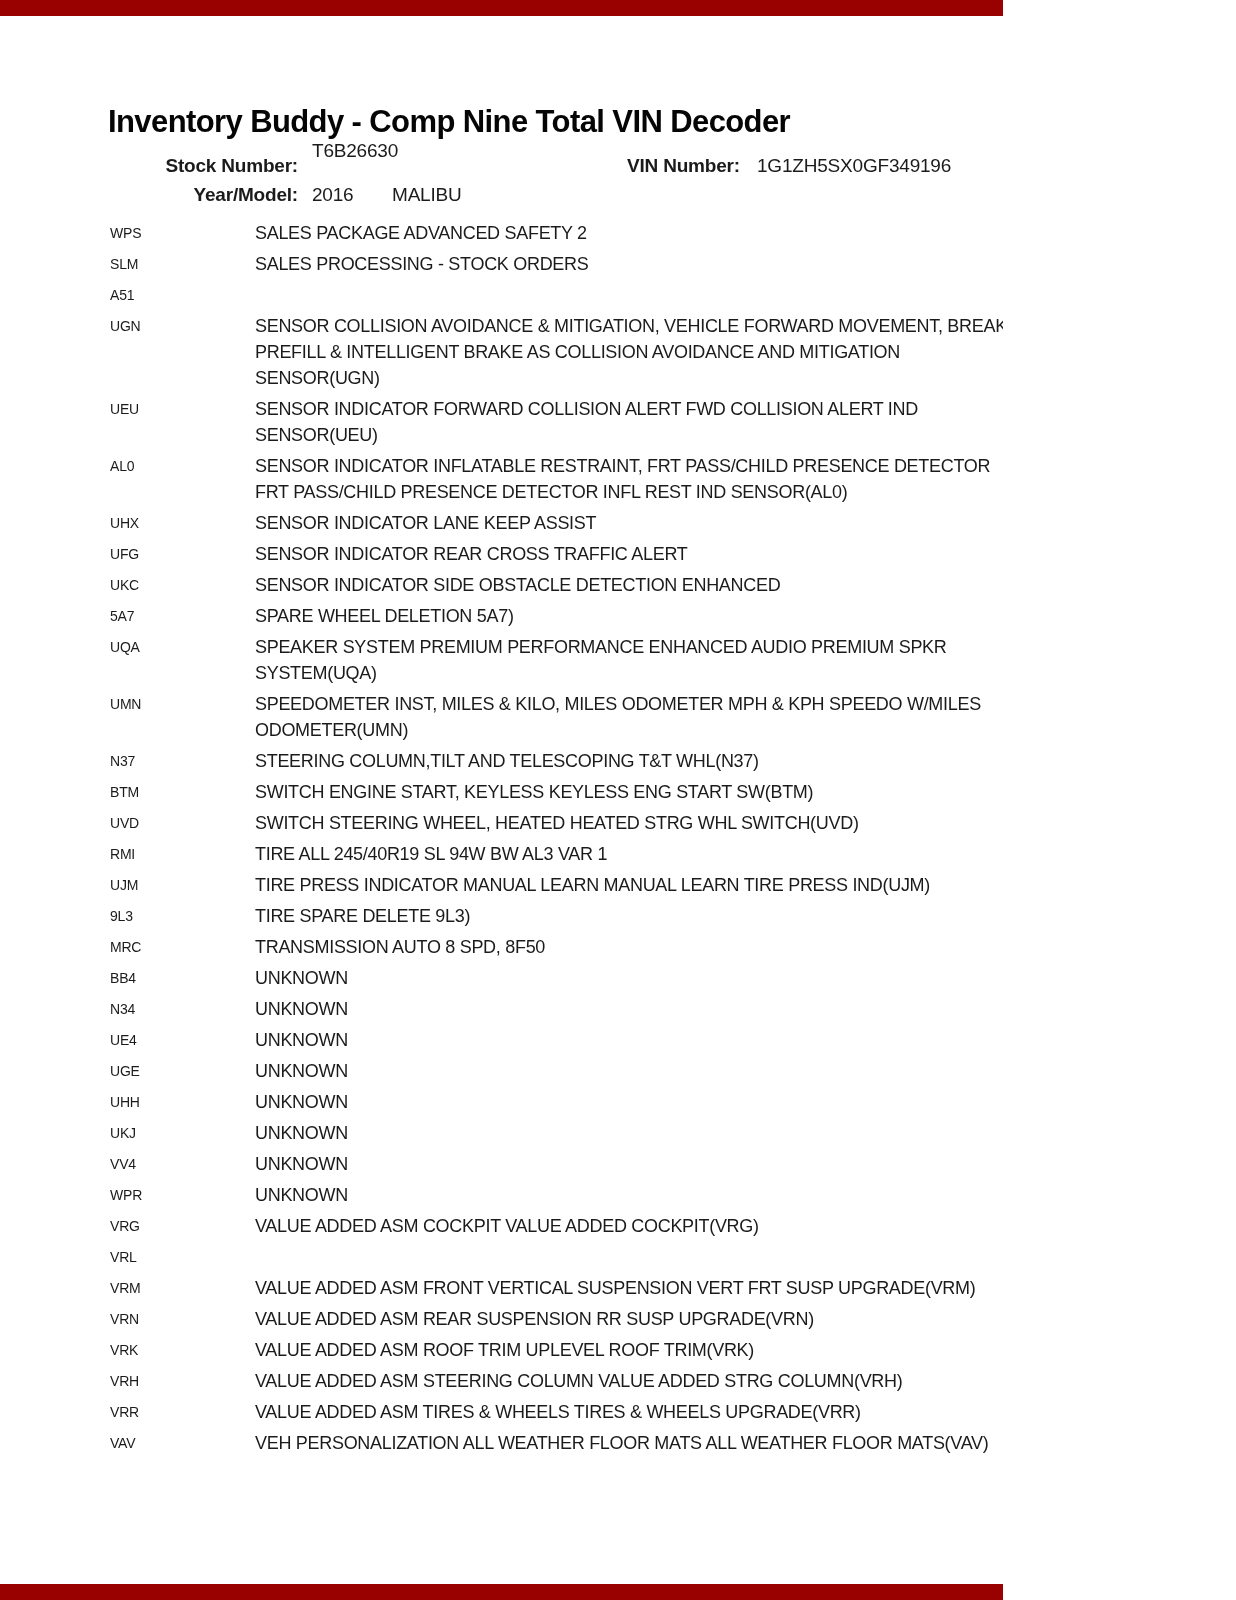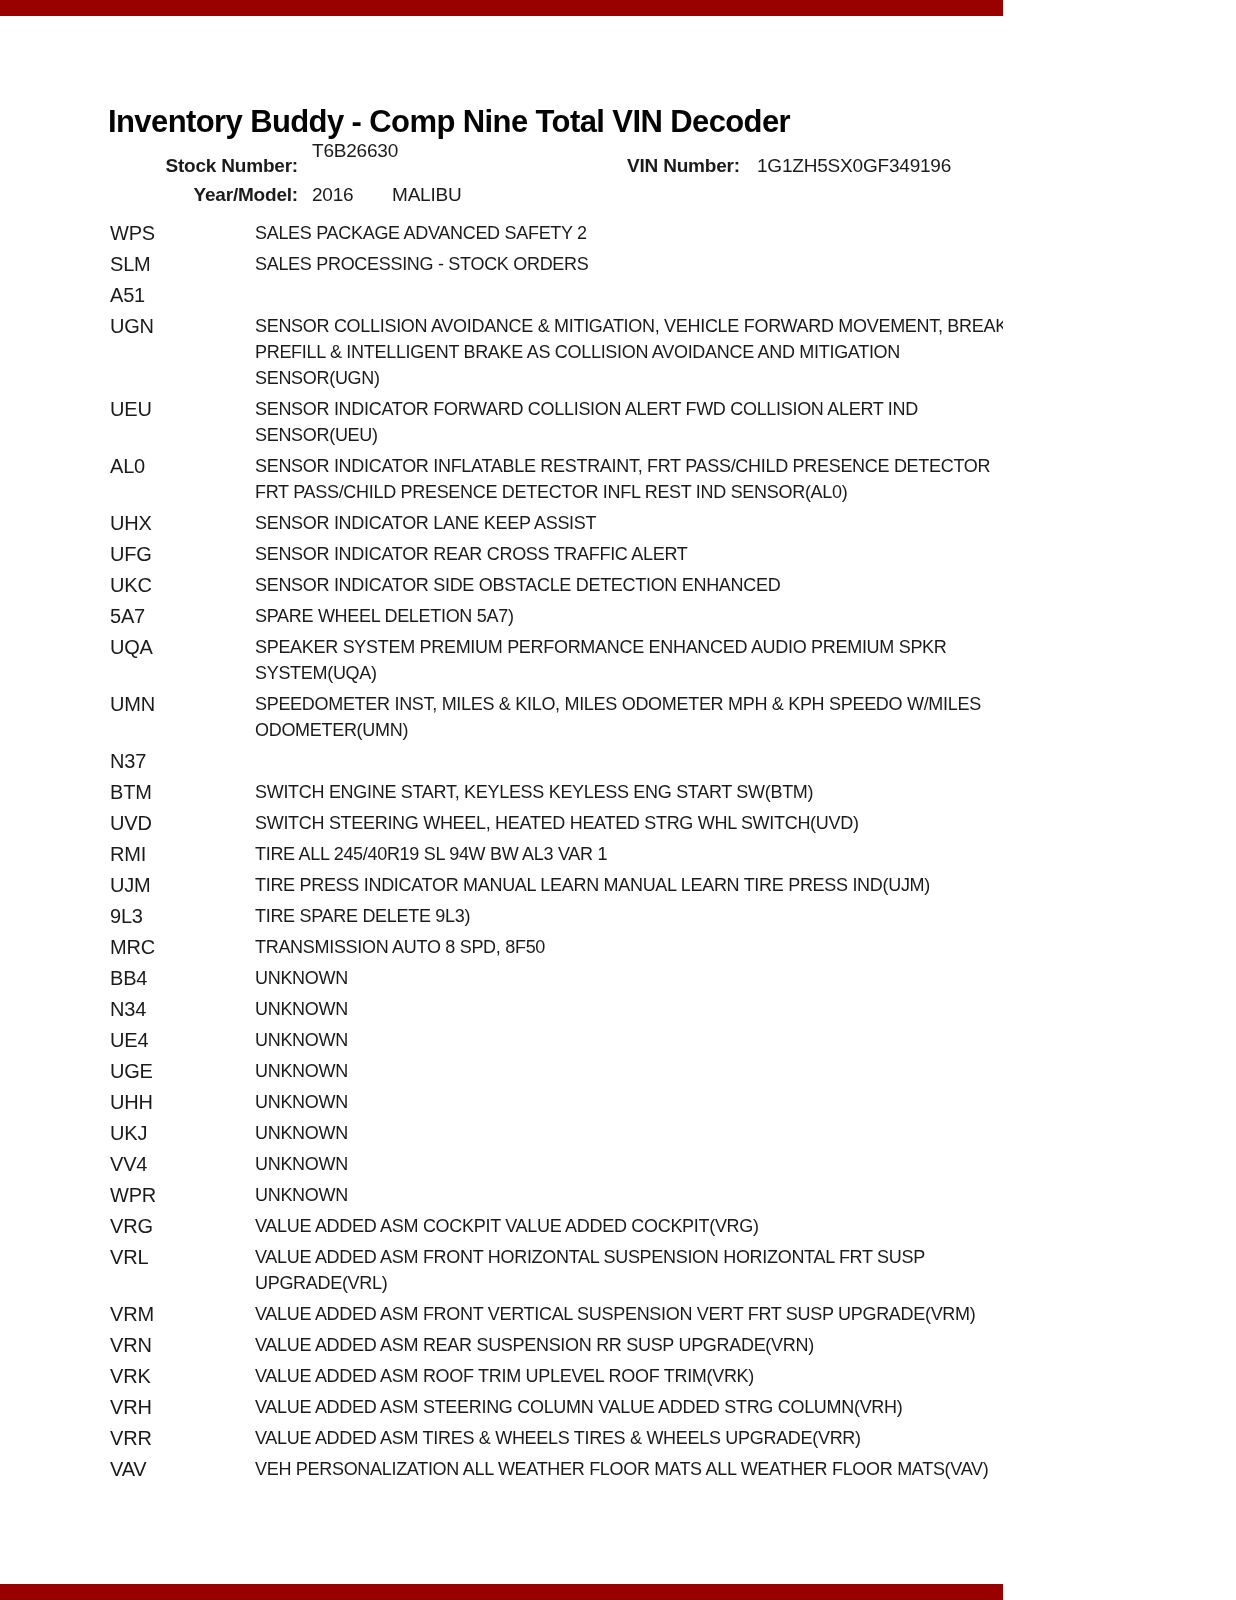--- a/index.html
+++ b/index.html
@@ -56,21 +56,21 @@
     top: 220px;
     width: 1010px;
   }
   .option-row {
     display: flex;
     align-items: flex-start;
     margin-bottom: 5px;
   }
   .option-code {
     flex: 0 0 145px;
-    font-size: 20px;
+    font-size: 14px;
     line-height: 26px;
     letter-spacing: -0.2px;
     white-space: nowrap;
   }
   .option-desc {
     flex: 1 1 auto;
     max-width: 860px;
     font-size: 18px;
     line-height: 26px;
     letter-spacing: -0.3px;
@@ -159,20 +159,21 @@
   </div>
 
   <div class="option-row">
     <div class="option-code">UMN</div>
     <div class="option-desc">SPEEDOMETER INST, MILES &amp; KILO, MILES ODOMETER MPH &amp; KPH SPEEDO W/MILES
 ODOMETER(UMN)</div>
   </div>
 
   <div class="option-row">
     <div class="option-code">N37</div>
+    <div class="option-desc">STEERING COLUMN,TILT AND TELESCOPING T&amp;T WHL(N37)</div>
   </div>
 
   <div class="option-row">
     <div class="option-code">BTM</div>
     <div class="option-desc">SWITCH ENGINE START, KEYLESS KEYLESS ENG START SW(BTM)</div>
   </div>
 
   <div class="option-row">
     <div class="option-code">UVD</div>
     <div class="option-desc">SWITCH STEERING WHEEL, HEATED HEATED STRG WHL SWITCH(UVD)</div>
@@ -238,22 +239,20 @@
     <div class="option-desc">UNKNOWN</div>
   </div>
 
   <div class="option-row">
     <div class="option-code">VRG</div>
     <div class="option-desc">VALUE ADDED ASM COCKPIT VALUE ADDED COCKPIT(VRG)</div>
   </div>
 
   <div class="option-row">
     <div class="option-code">VRL</div>
-    <div class="option-desc">VALUE ADDED ASM FRONT HORIZONTAL SUSPENSION HORIZONTAL FRT SUSP
-UPGRADE(VRL)</div>
   </div>
 
   <div class="option-row">
     <div class="option-code">VRM</div>
     <div class="option-desc">VALUE ADDED ASM FRONT VERTICAL SUSPENSION VERT FRT SUSP UPGRADE(VRM)</div>
   </div>
 
   <div class="option-row">
     <div class="option-code">VRN</div>
     <div class="option-desc">VALUE ADDED ASM REAR SUSPENSION RR SUSP UPGRADE(VRN)</div>

